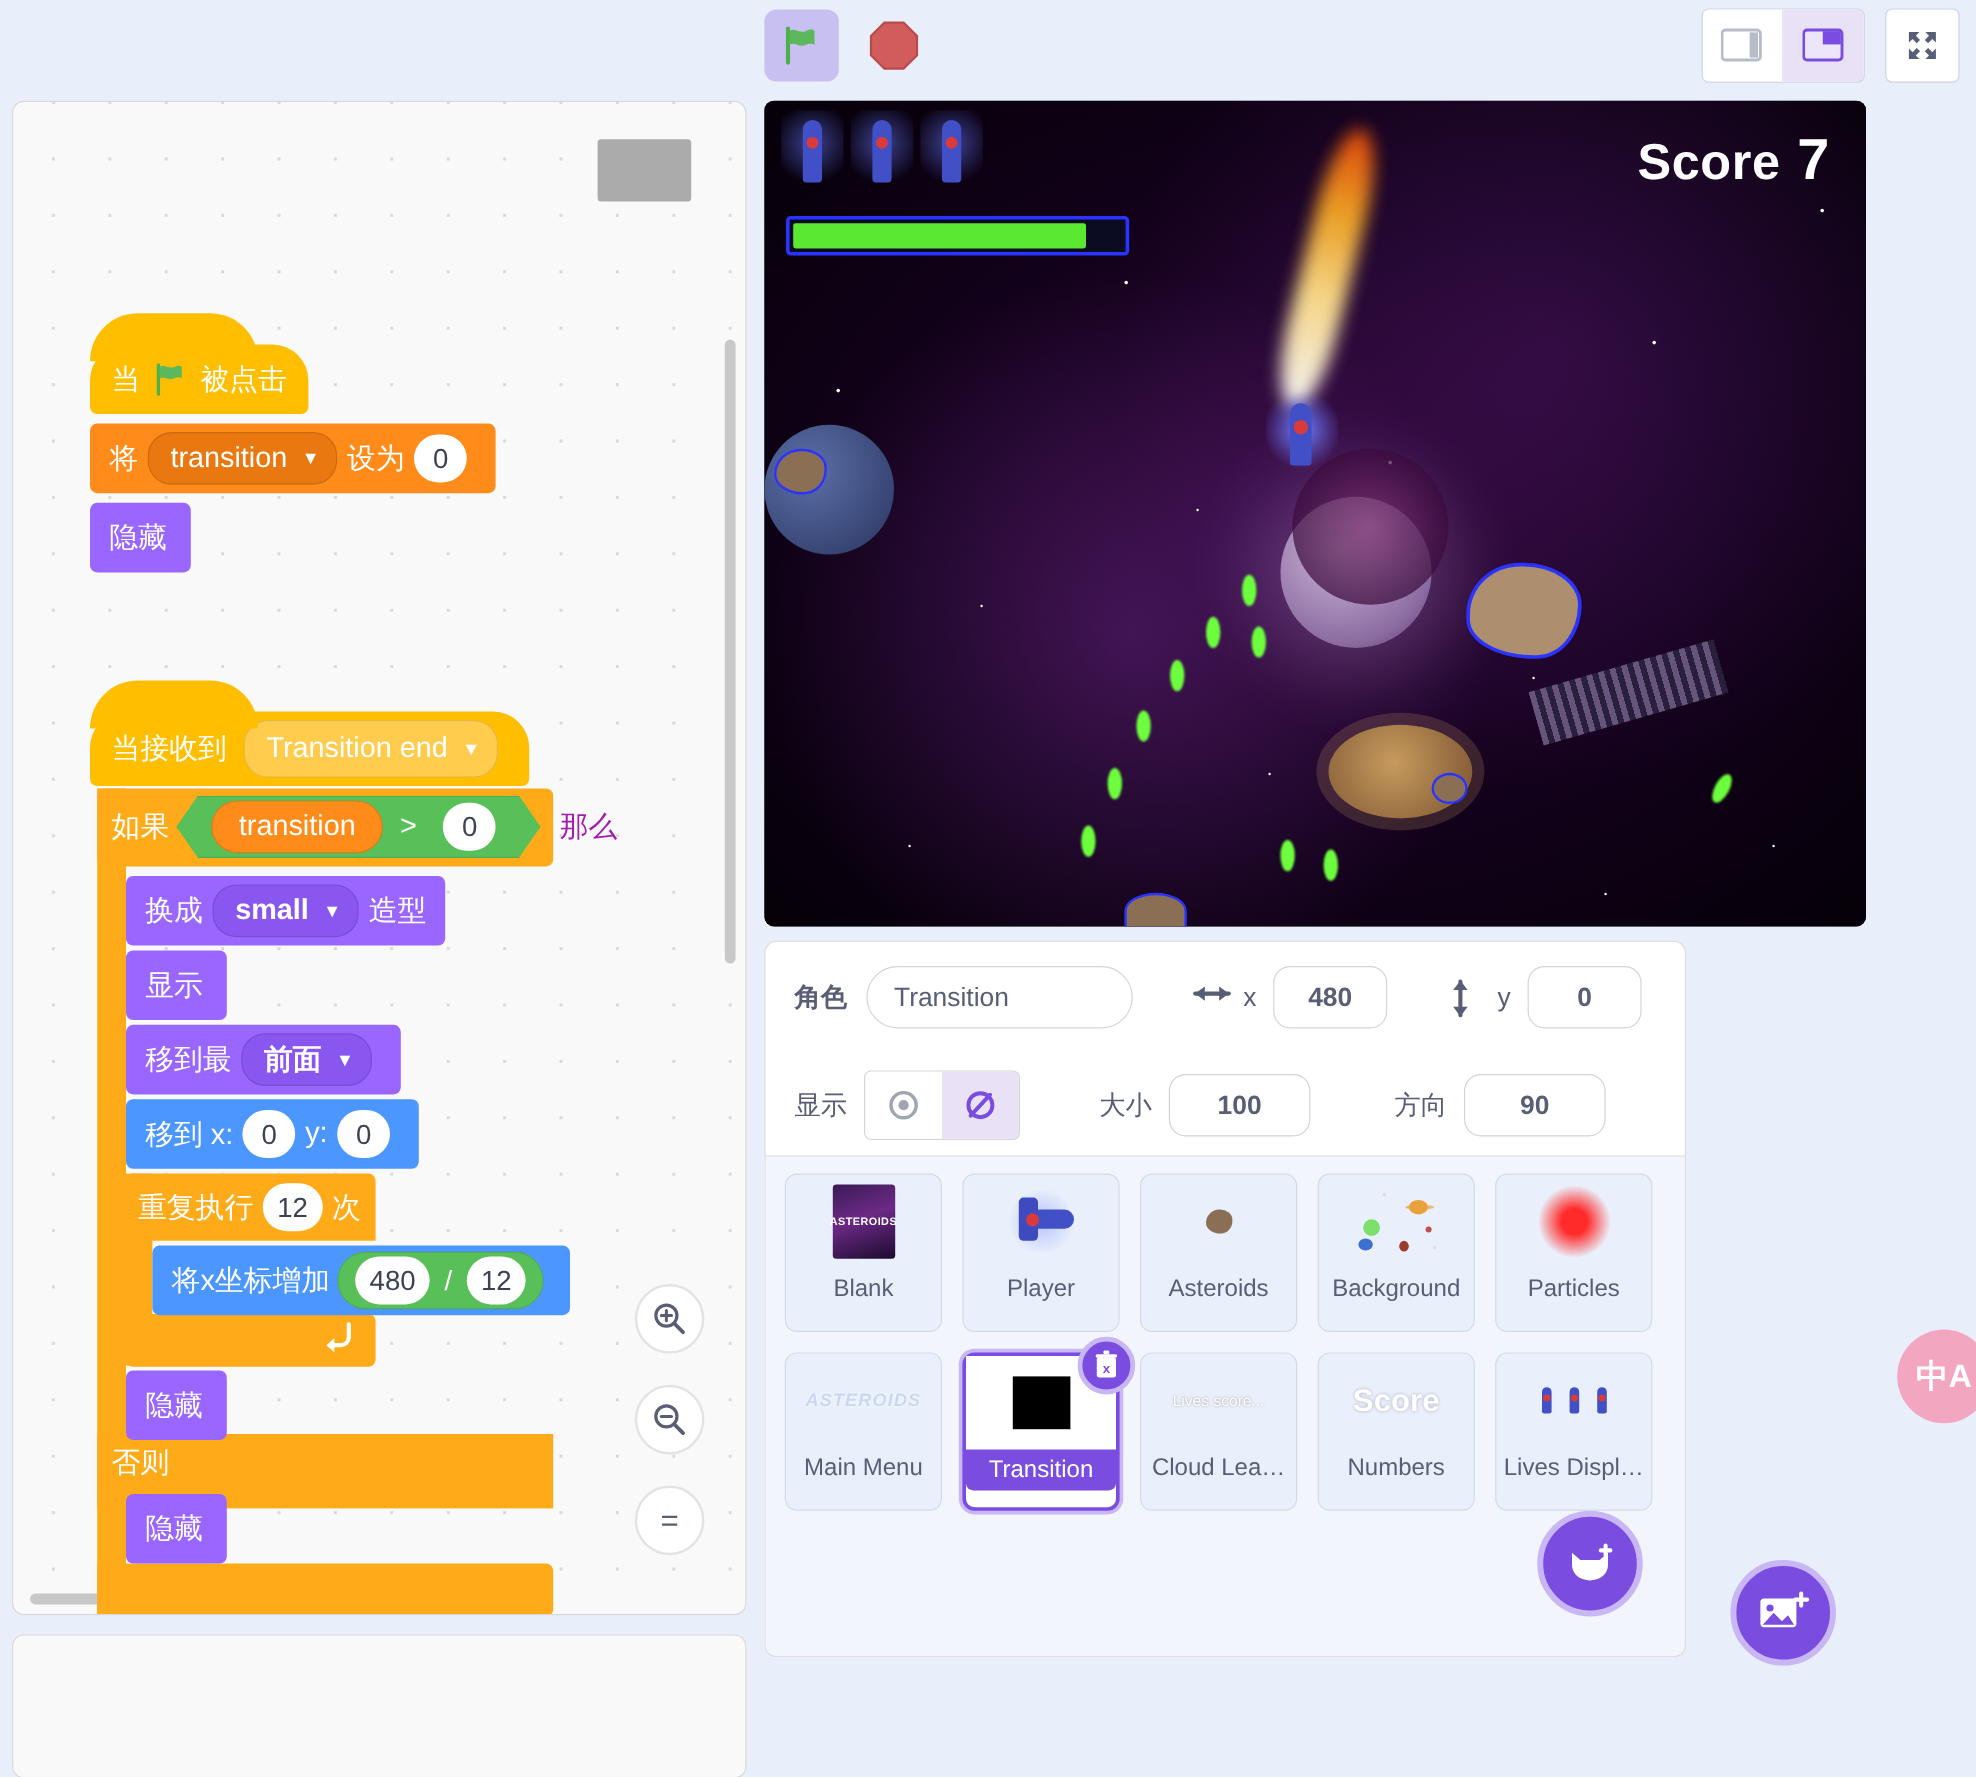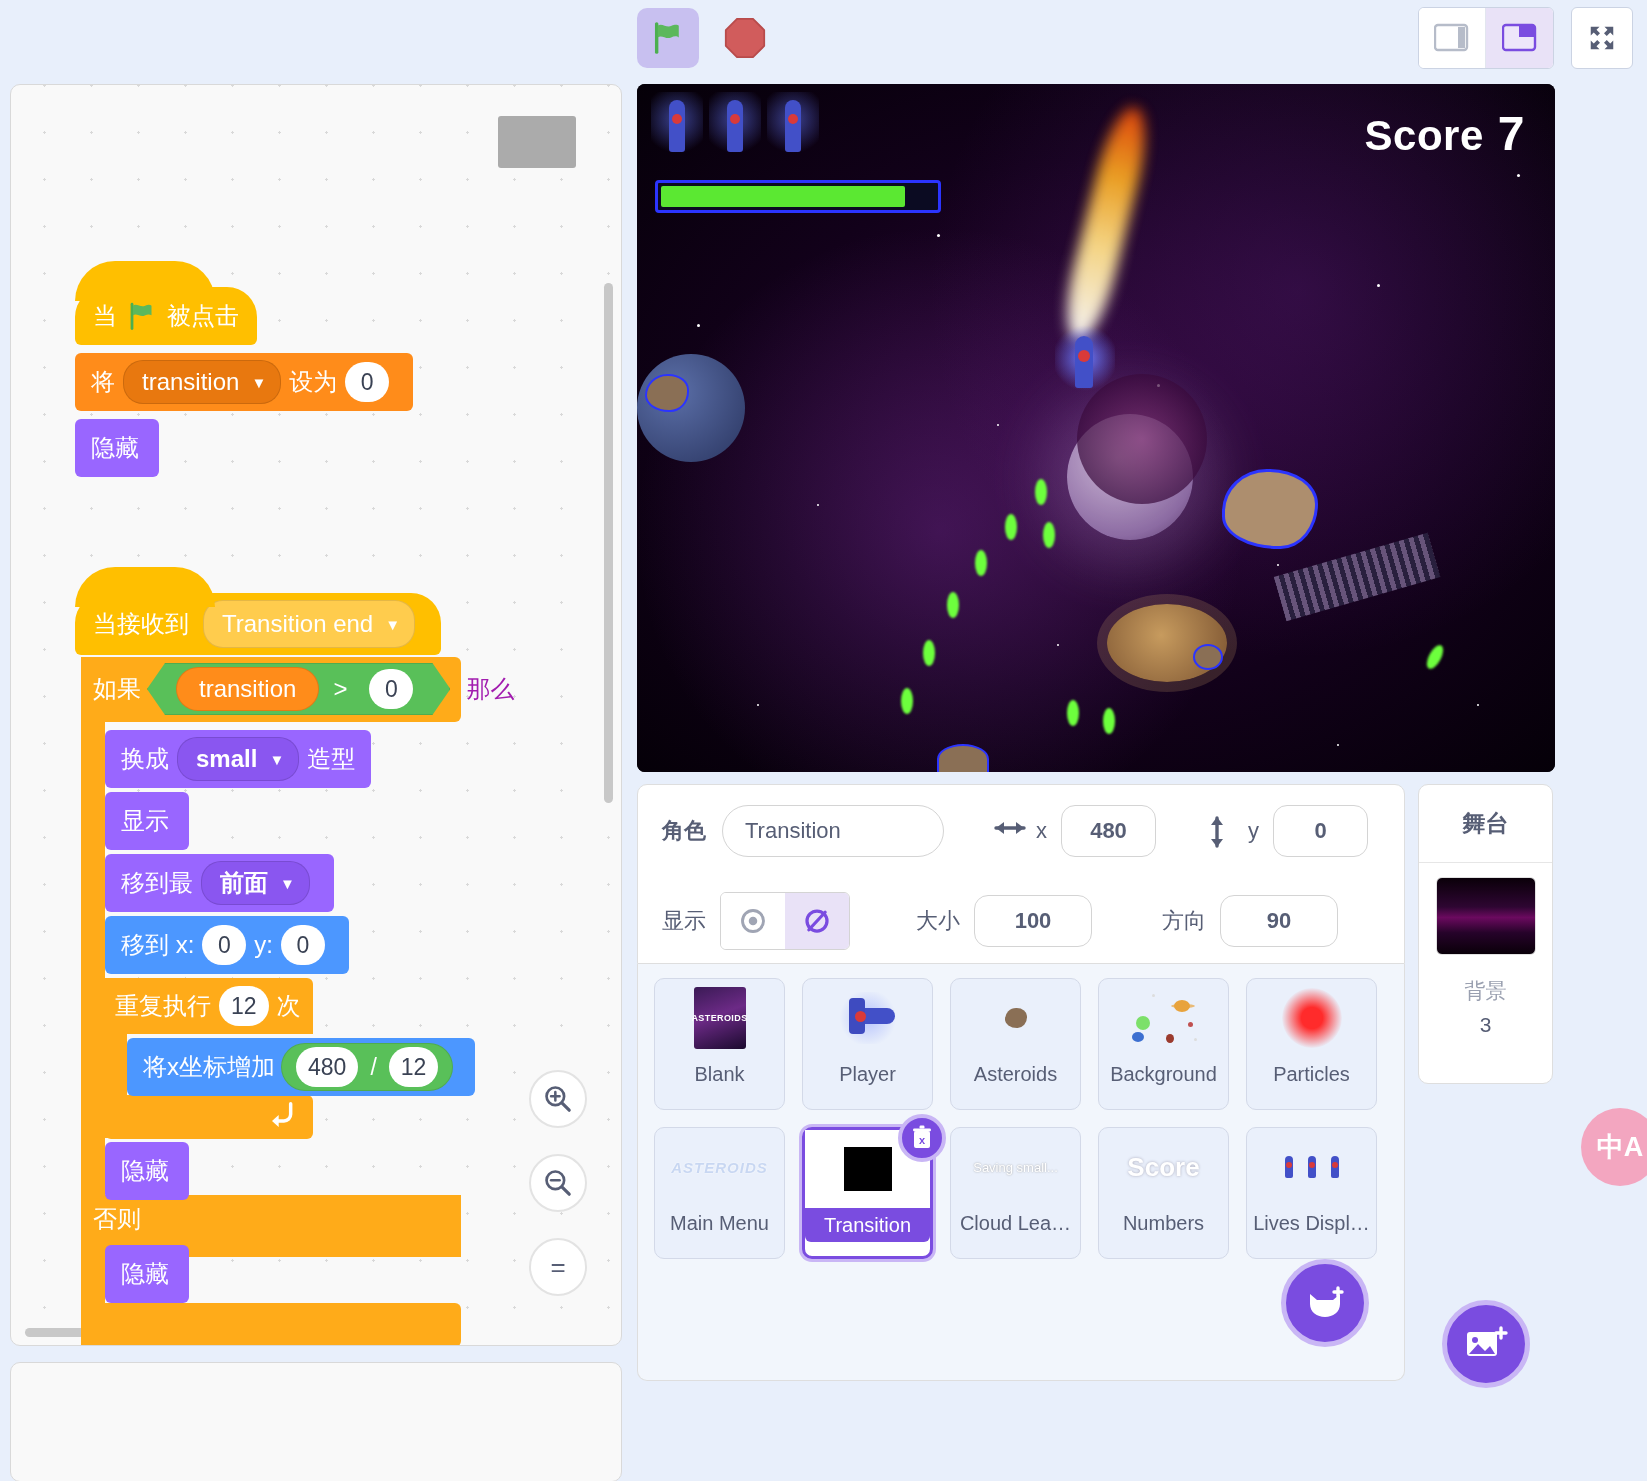--- a/index.html
+++ b/index.html
@@ -573,21 +573,21 @@
           </svg>
         </div>
         <div class="sp-thumb" style="background:#fff;">
           <div style="width:48px;height:44px;background:#000;"></div>
         </div>
         <div class="sp-name">Transition</div>
       </div>
 
       <div class="sp-item">
         <div class="sp-thumb">
-          <span style="font-size:13px;color:#fff;text-shadow:0 0 2px #999;">Saving small...</span>
+          <span style="font-size:13px;color:#fff;text-shadow:0 0 2px #999;">Lives score...</span>
         </div>
         <div class="sp-name">Cloud Lea…</div>
       </div>
 
       <div class="sp-item">
         <div class="sp-thumb">
           <span style="font-size:26px;font-weight:700;color:#fff;text-shadow:0 0 3px #AAB;">Score</span>
         </div>
         <div class="sp-name">Numbers</div>
       </div>
@@ -614,26 +614,20 @@
     </div>
 
     <div class="fab" style="left:643px; top:295px;">
       <svg width="46" height="42" viewBox="0 0 46 42">
         <path d="M8 22 L8 12 L15 18 L31 18 L38 12 L38 22 C38 30 31 35 23 35 C15 35 8 30 8 22 Z" fill="#fff"></path>
         <path d="M36 6 L36 14 M32 10 L40 10" stroke="#fff" stroke-width="3.4" stroke-linecap="round"></path>
       </svg>
     </div>
   </div>
 
-  <div class="stage-pane">
-    <div class="stage-pane-title">舞台</div>
-    <div class="stage-thumb"></div>
-    <div class="stage-pane-lbl">背景</div>
-    <div class="stage-pane-num">3</div>
-  </div>
 
   <div class="fab" style="left:1442px; top:1300px;">
     <svg width="46" height="40" viewBox="0 0 46 40">
       <rect x="4" y="8" width="30" height="24" rx="3" fill="#fff"></rect>
       <circle cx="12" cy="16" r="3" fill="#7A4CE0"></circle>
       <path d="M6 30 L15 20 L22 27 L27 22 L32 30 Z" fill="#7A4CE0"></path>
       <path d="M38 4 L38 14 M33 9 L43 9" stroke="#fff" stroke-width="3.4" stroke-linecap="round"></path>
     </svg>
   </div>
 

